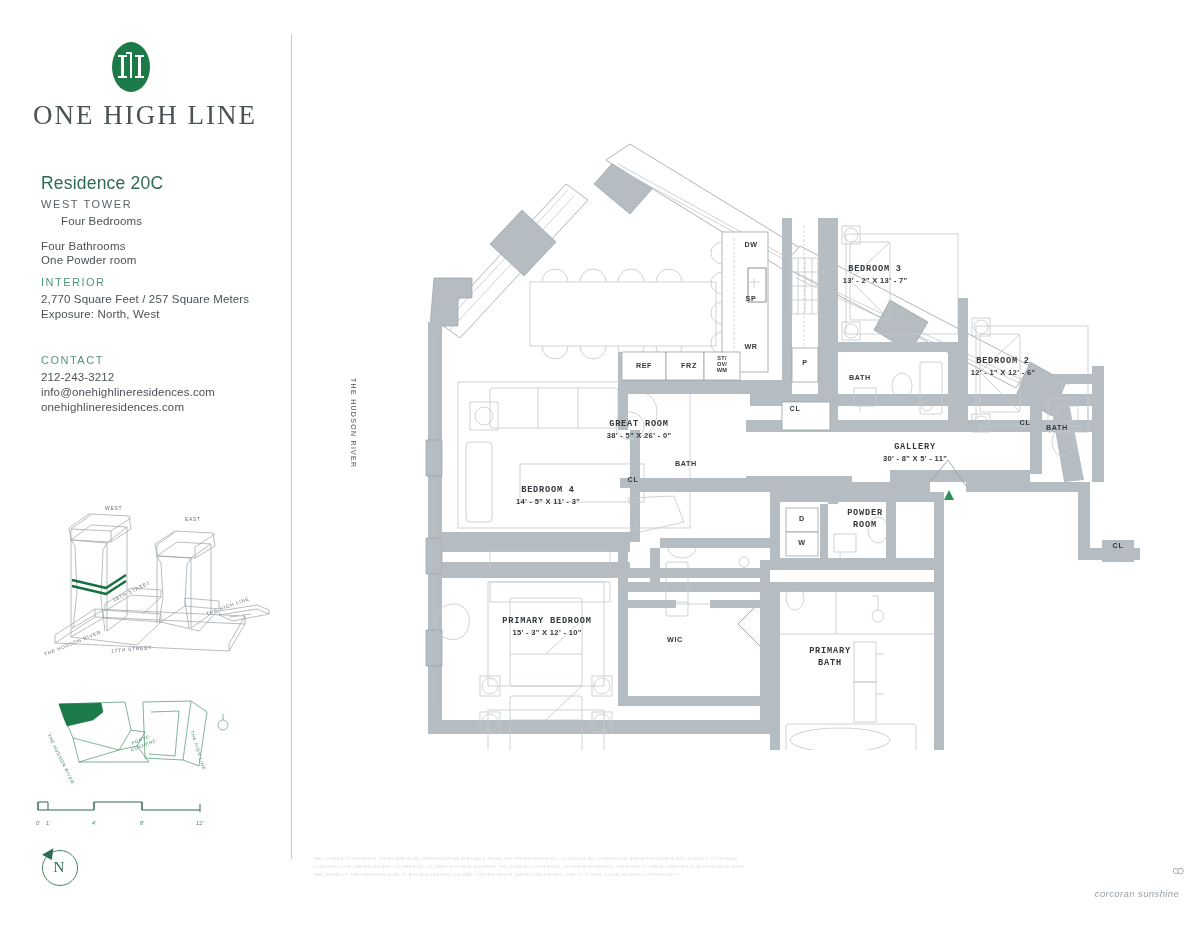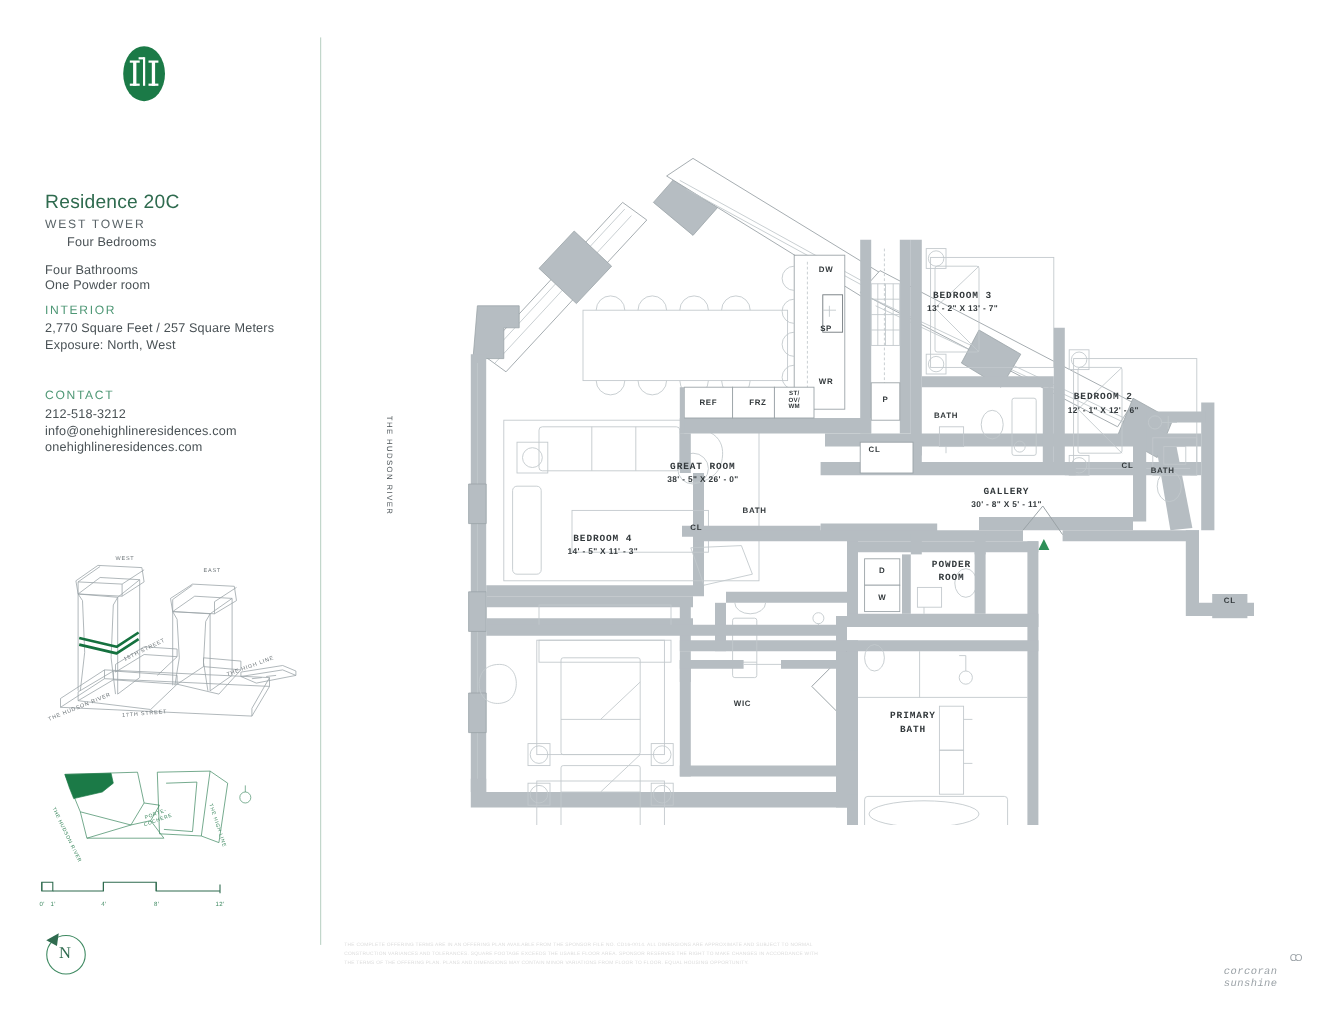--- a/index.html
+++ b/index.html
@@ -99,55 +99,56 @@
   .rlabel .dim{font-size:7.6px;letter-spacing:.3px;}
   .tiny{position:absolute;font-size:7.2px;font-weight:bold;color:#32383b;
     letter-spacing:.6px;white-space:nowrap;text-align:center;}
   .tiny.multi{line-height:1.05;font-size:5.6px;letter-spacing:.2px;}
 
   
   #disclaimer{position:absolute;left:313px;top:855px;width:440px;
     font-size:4.4px;line-height:1.85;color:#dcdcdc;letter-spacing:.25px;text-transform:uppercase;}
   #corcoran{position:absolute;left:1092px;top:866px;width:90px;text-align:center;}
   #corcoran .mark{font-size:9px;color:#9aa1a6;letter-spacing:-2px;text-align:right;}
-  #corcoran .nm{font-family:Liberation Mono, monospace;font-style:italic;
-    font-size:9.5px;color:#9aa1a6;letter-spacing:.4px;margin-top:1px;}
+  #corcoran .nm{font-family:Liberation Sans, sans-serif;font-style:italic;
+    font-size:9.5px;color:#9aa1a6;letter-spacing:.4px;margin-top:12px;}
 </style>
 </head>
 <body>
 
 <div class="page">
 
   <div id="sidebar">
 
     <div id="logo-mark">
       <div class="bar l-left"></div>
         <div class="bar l-right"></div>
       <div class="bar l-mid"></div>
         <div class="bar l-flag"></div>
       <div class="bar l-serif1"></div>
         <div class="bar l-serif2"></div>
       <div class="bar l-serif3"></div>
         <div class="bar l-serif4"></div>
     </div>
 
+    <div id="wordmark">ONE HIGH LINE</div>
 
     <div id="res-title">Residence 20C</div>
     <div id="res-tower">WEST TOWER</div>
 
     <div class="info-line" id="ln-bed">Four Bedrooms</div>
     <div class="info-line" id="ln-bath">Four Bathrooms</div>
     <div class="info-line" id="ln-powder">One Powder room</div>
 
     <div id="hd-interior">INTERIOR</div>
     <div class="info-line" id="ln-sqft">2,770 Square Feet / 257 Square Meters</div>
     <div class="info-line" id="ln-expo">Exposure: North, West</div>
 
     <div id="hd-contact">CONTACT</div>
-    <div class="info-line" id="ln-phone">212-518-3212</div>
+    <div class="info-line" id="ln-phone">212-243-3212</div>
     <div class="info-line" id="ln-email">info@onehighlineresidences.com</div>
     <div class="info-line" id="ln-web">onehighlineresidences.com</div>
 
     <div id="massing">
       <svg width="245" height="165" viewBox="0 0 245 165">
         <g fill="none" stroke="#9aa2a6" stroke-width="0.7" stroke-linejoin="round">
 
           <path d="M22 145 L62 119 L212 126 L196 153 Z"></path>
           <path d="M22 145 L22 137 L62 111 L212 118 L212 126"></path>
           <path d="M62 119 L62 111"></path>
@@ -517,20 +518,24 @@
     <div class="rlabel" style="left:598px;top:226px;width:150px;">
       <div class="nm">BEDROOM 2</div>
       <div class="dim">12' - 1" X 12' - 6"</div>
     </div>
 
     <div class="rlabel" style="left:128px;top:355px;width:180px;">
       <div class="nm">BEDROOM 4</div>
       <div class="dim">14' - 5" X 11' - 3"</div>
     </div>
 
+    <div class="rlabel" style="left:112px;top:486px;width:210px;">
+      <div class="nm">PRIMARY BEDROOM</div>
+      <div class="dim">15' - 3" X 12' - 10"</div>
+    </div>
 
     <div class="rlabel" style="left:500px;top:312px;width:170px;">
       <div class="nm">GALLERY</div>
       <div class="dim">30' - 8" X 5' - 11"</div>
     </div>
 
     <div class="tiny" style="left:510px;top:243px;width:40px;">BATH</div>
     <div class="tiny" style="left:707px;top:293px;width:40px;">BATH</div>
     <div class="tiny" style="left:336px;top:329px;width:40px;">BATH</div>
     <div class="tiny" style="left:283px;top:345px;width:40px;">CL</div>

